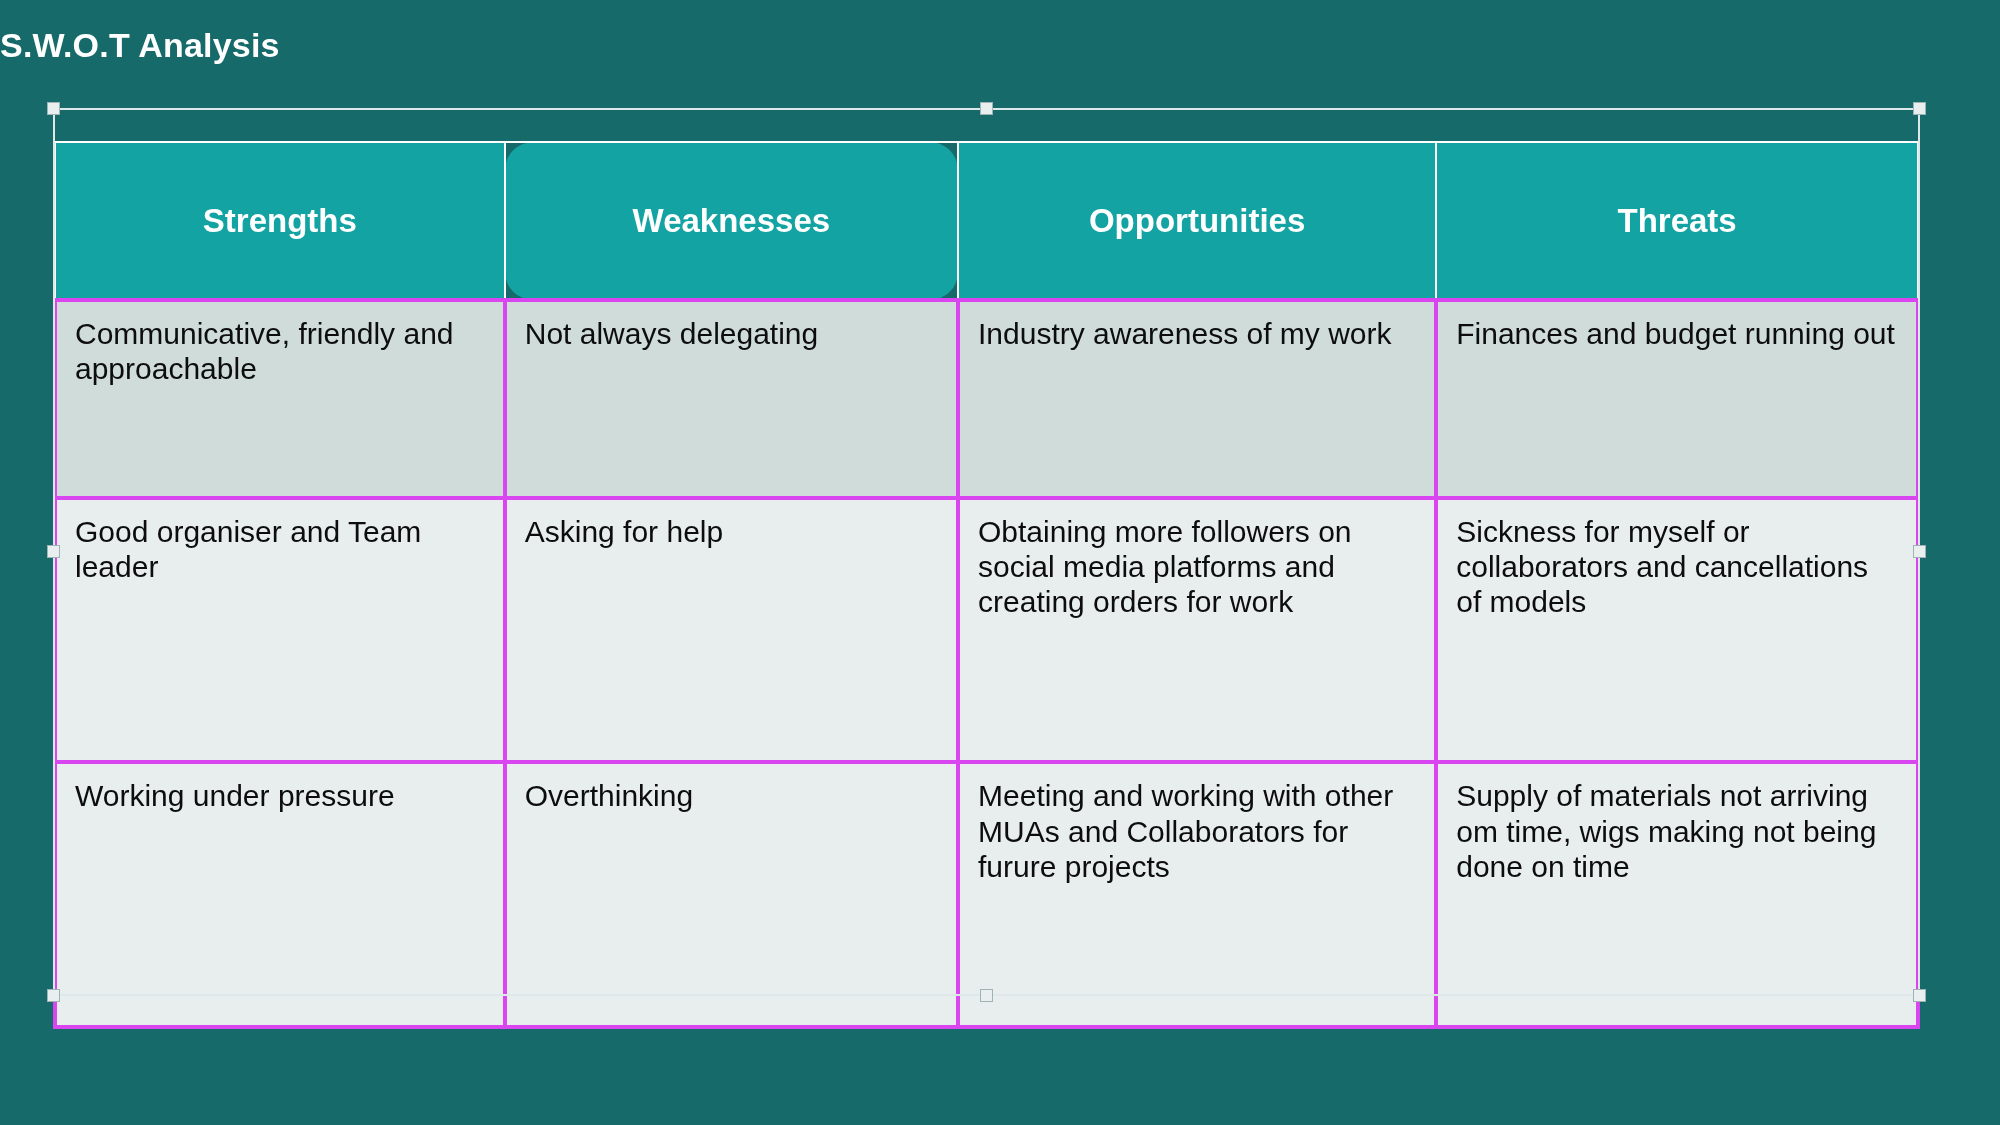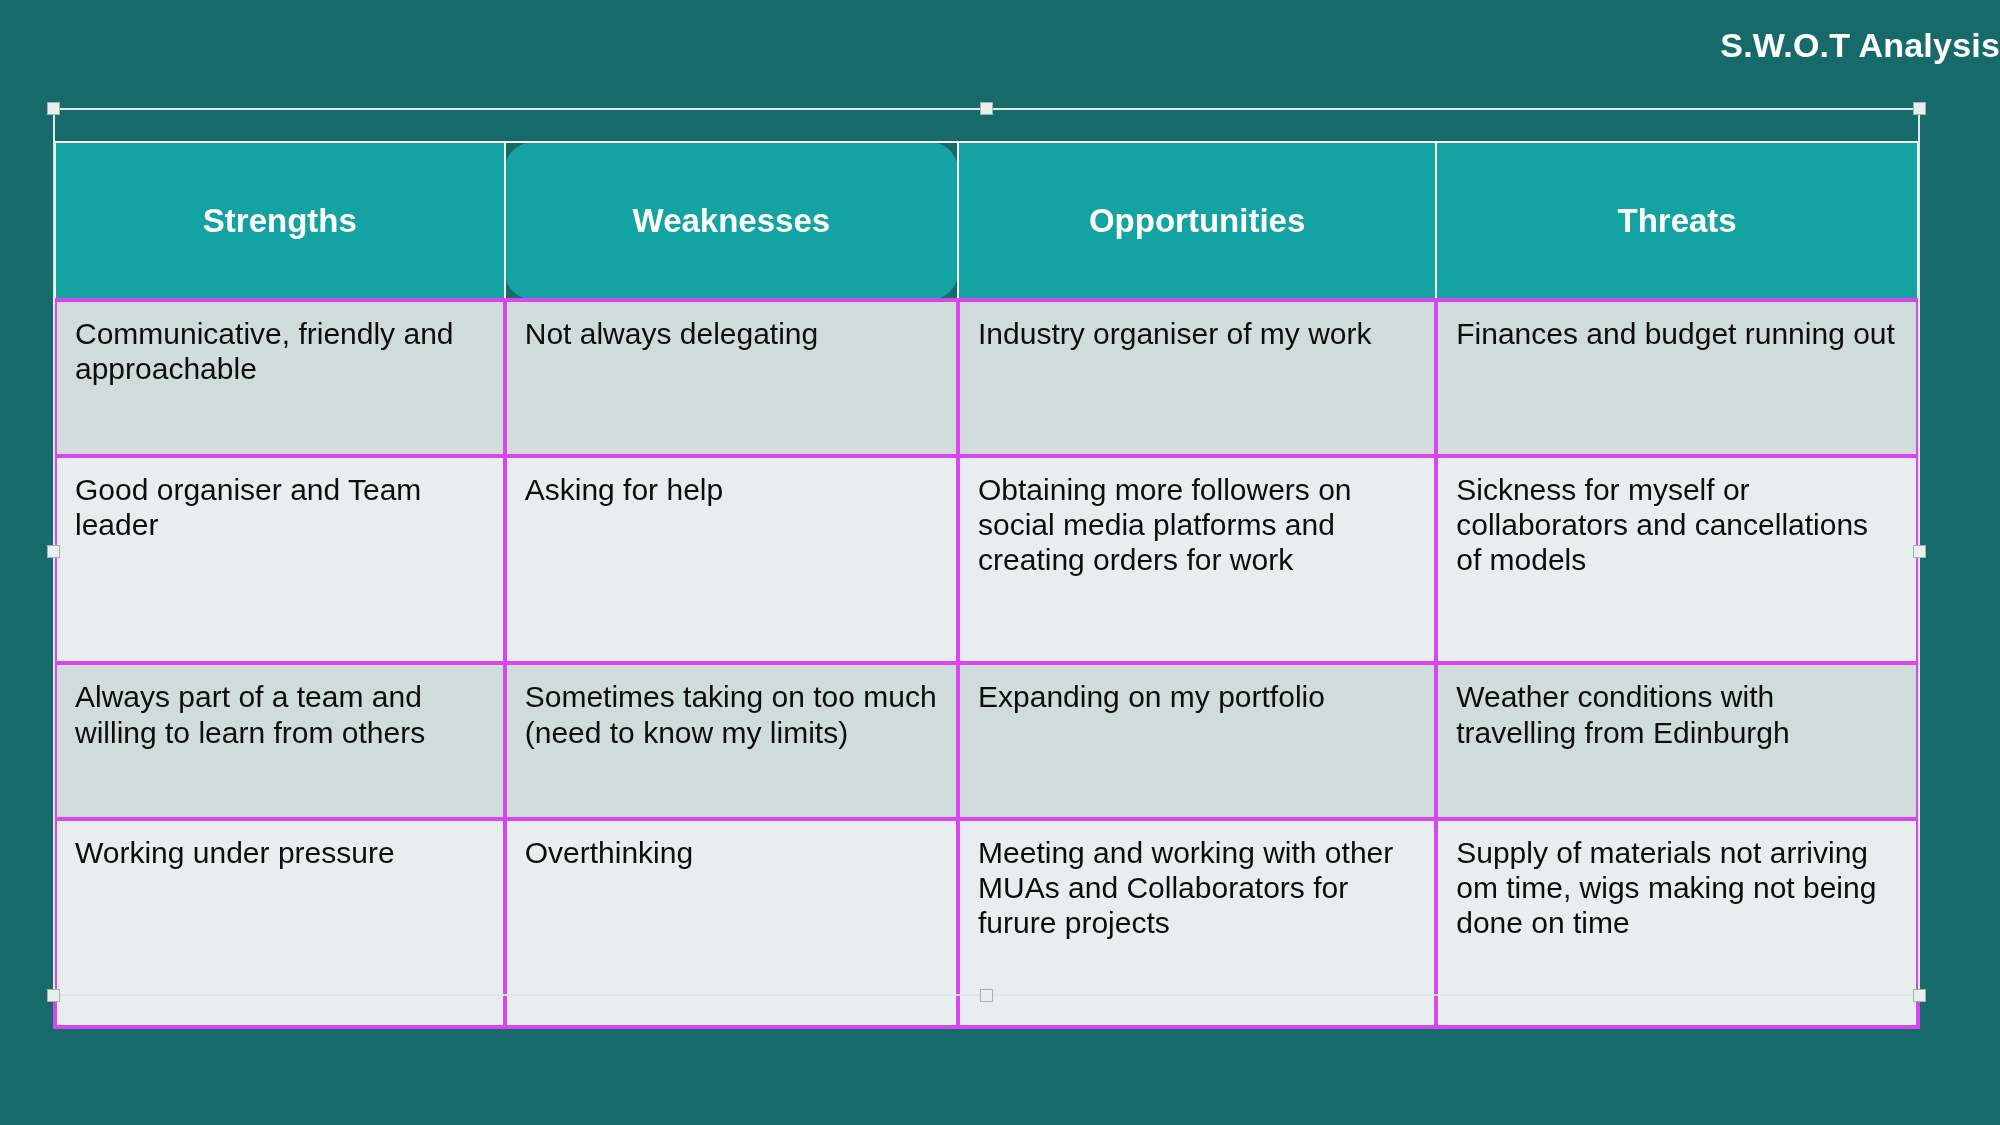--- a/index.html
+++ b/index.html
@@ -19,21 +19,21 @@
     width: 2000px;
     height: 1125px;
     background: #166a6a;
   }
 
   .slide-title {
     position: absolute;
     top: 26px;
     left: 0;
     width: 2000px;
-    text-align: right;
+    text-align: left;
     color: #ffffff;
     font-size: 34px;
     font-weight: bold;
     letter-spacing: 0.2px;
   }
 
   .table-wrap {
     position: absolute;
     left: 53px;
     top: 108px;
@@ -120,34 +120,28 @@
           <th class="col1">Strengths</th>
           <th class="col2">Weaknesses</th>
           <th class="col3">Opportunities</th>
           <th class="col4">Threats</th>
         </tr>
       </thead>
       <tbody>
         <tr class="band-a">
           <td>Communicative, friendly and approachable</td>
           <td>Not always delegating</td>
-          <td>Industry organiser of my work</td>
+          <td>Industry awareness of my work</td>
           <td>Finances and budget running out</td>
         </tr>
         <tr class="band-b">
           <td>Good organiser and Team leader</td>
           <td>Asking for help</td>
           <td>Obtaining more followers on social media platforms and creating orders for work</td>
           <td>Sickness for myself or collaborators and cancellations of models</td>
-        </tr>
-        <tr class="band-a">
-          <td>Always part of a team and willing to learn from others</td>
-          <td>Sometimes taking on too much (need to know my limits)</td>
-          <td>Expanding on my portfolio</td>
-          <td>Weather conditions with travelling from Edinburgh</td>
         </tr>
         <tr class="band-b">
           <td>Working under pressure</td>
           <td>Overthinking</td>
           <td>Meeting and working with other MUAs and Collaborators for furure projects</td>
           <td>Supply of materials not arriving om time, wigs making not being done on time</td>
         </tr>
       </tbody>
     </table>
   </div>

